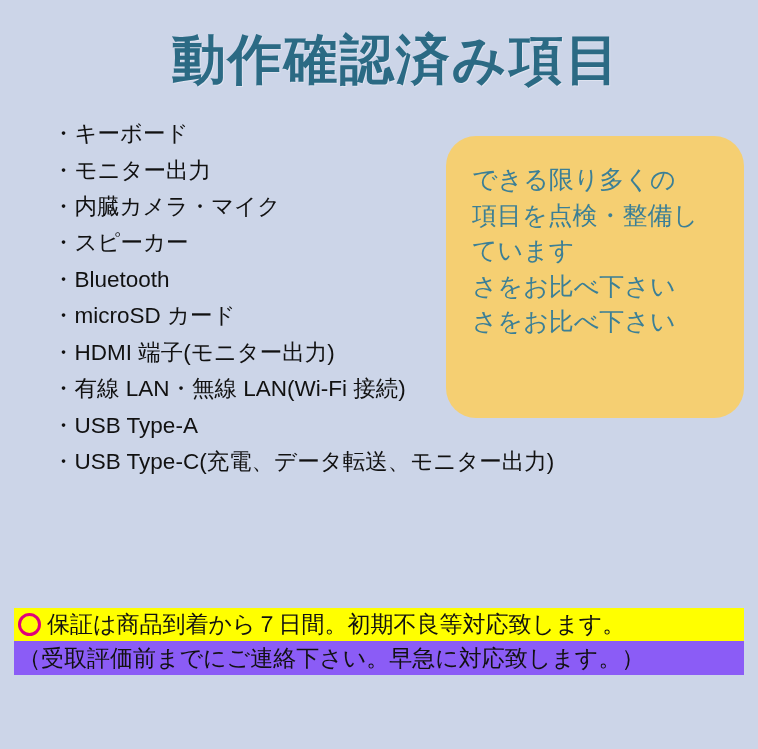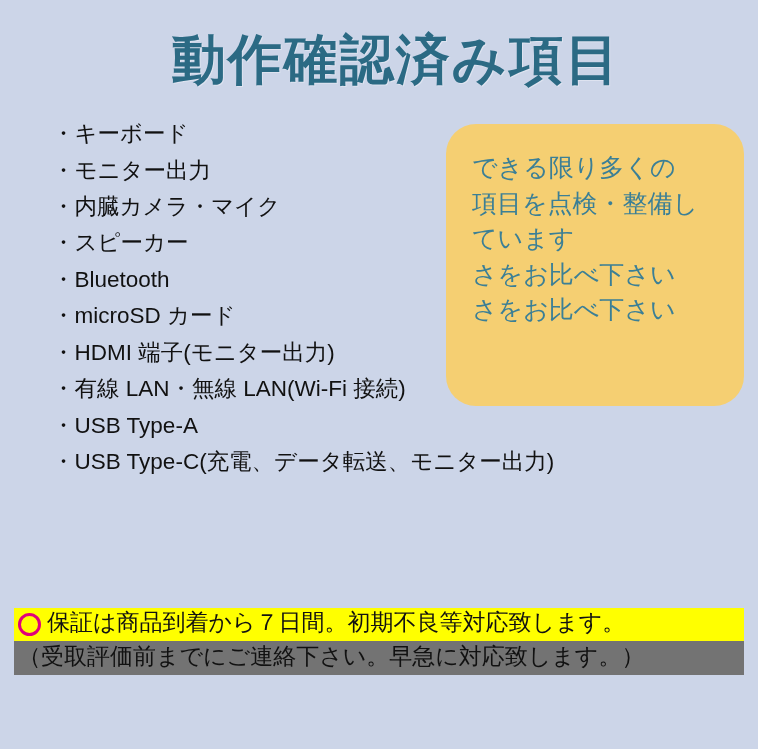--- a/index.html
+++ b/index.html
@@ -48,48 +48,47 @@
     list-style: none;
     white-space: nowrap;
   }
   .checklist ul {
     margin: 0;
     padding: 0;
   }
   .note-box {
     position: absolute;
     right: 14px;
-    top: 8px;
+    top: 20px;
     width: 298px;
     height: 282px;
     background: #f5cf72;
     border-radius: 30px;
     box-sizing: border-box;
     padding: 26px 22px 0 26px;
   }
   .note-line {
     color: #3b7f96;
     font-size: 25px;
     line-height: 1.42;
     font-weight: 500;
     white-space: nowrap;
   }
   .bottom {
     position: absolute;
     left: 0;
     top: 608px;
     width: 758px;
-    font-family: Liberation Mono, monospace;
   }
   .hl-block {
     margin: 0 14px;
   }
   .hl-line {
     display: block;
-    background: #737373;
+    background: #8b5cf6;
     color: #111;
     font-size: 23px;
     line-height: 1.33;
     padding: 2px 2px 2px 4px;
     white-space: nowrap;
   }
   .hl-row {
     display: flex;
     align-items: center;
     background: #ffff00;

